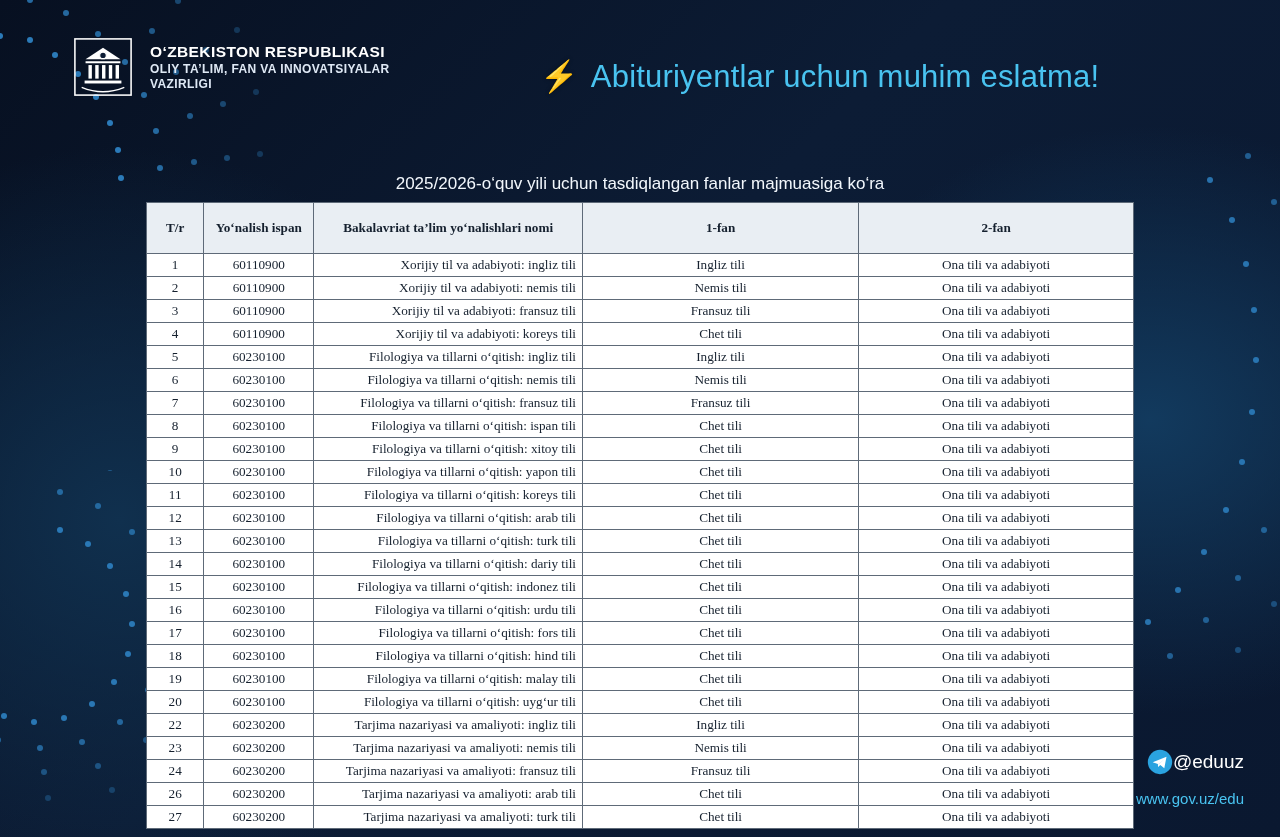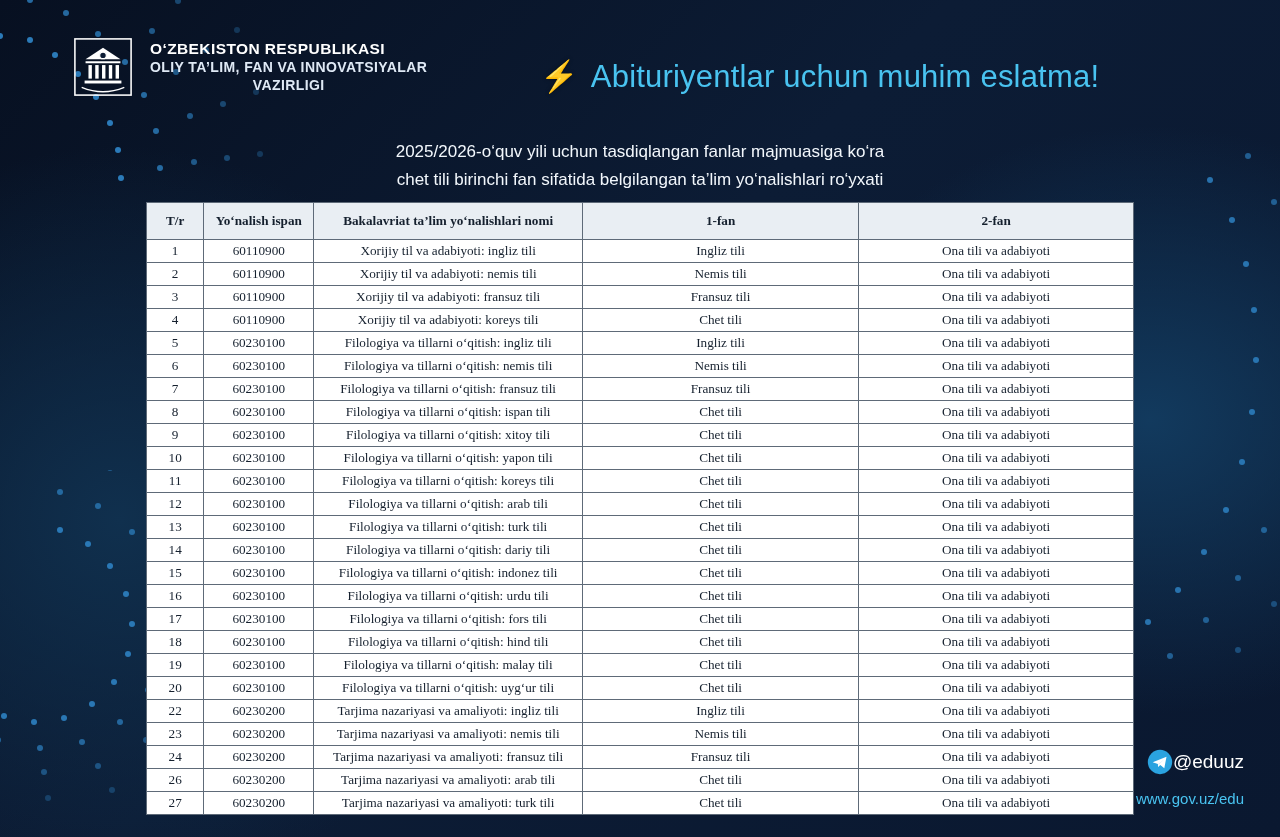--- a/index.html
+++ b/index.html
@@ -54,25 +54,24 @@
     font-family: "Liberation Sans", sans-serif;
     line-height: 1.28;
   }
   .ministry .l1 {
     font-size: 15.5px;
     font-weight: bold;
     letter-spacing: 0.4px;
     color: #ffffff;
   }
   .ministry .l2, .ministry .l3 {
-    font-size: 14px;
+    font-size: 12px;
     font-weight: bold;
     letter-spacing: 0.4px;
     color: #dfe9f5;
-    text-align: center;
   }
 
   .banner-title {
     position: absolute;
     left: 540px;
     top: 58px;
     display: flex;
     align-items: center;
     gap: 12px;
     font-family: "Liberation Sans", sans-serif;
@@ -90,21 +89,21 @@
     position: absolute;
     left: 0;
     top: 138px;
     width: 100%;
     text-align: center;
     font-family: "Liberation Sans", sans-serif;
     font-size: 17px;
     line-height: 1.62;
     color: #f2f7fc;
   }
-  .subtitle .s-line { display: block; }
+  .subtitle .s-line { display: block; margin-top: 32px; }
 
   .table-wrap {
     position: absolute;
     left: 146px;
     top: 202px;
     width: 988px;
   }
   table.fanlar {
     border-collapse: collapse;
     width: 100%;
@@ -117,25 +116,25 @@
     border: 1px solid #5e6a78;
     padding: 2px 6px;
     height: 18px;
     line-height: 1.28;
   }
   table.fanlar thead th {
     background: #e9eef3;
     font-weight: bold;
     text-align: center;
     font-size: 13.2px;
-    padding: 9px 6px;
+    padding: 16px 6px;
   }
   .c-tr    { width: 46px;  text-align: center; }
   .c-code  { width: 100px; text-align: center; }
-  .c-name  { width: 268px; text-align: center; padding-left: 8px; }
+  .c-name  { width: 268px; text-align: right; padding-left: 8px; }
   .c-fan1  { width: 278px; text-align: center; }
   .c-fan2  { width: 276px; text-align: center; }
 
   .footer-social {
     position: absolute;
     right: 36px;
     bottom: 62px;
     display: flex;
     align-items: center;
     font-family: "Liberation Sans", sans-serif;

